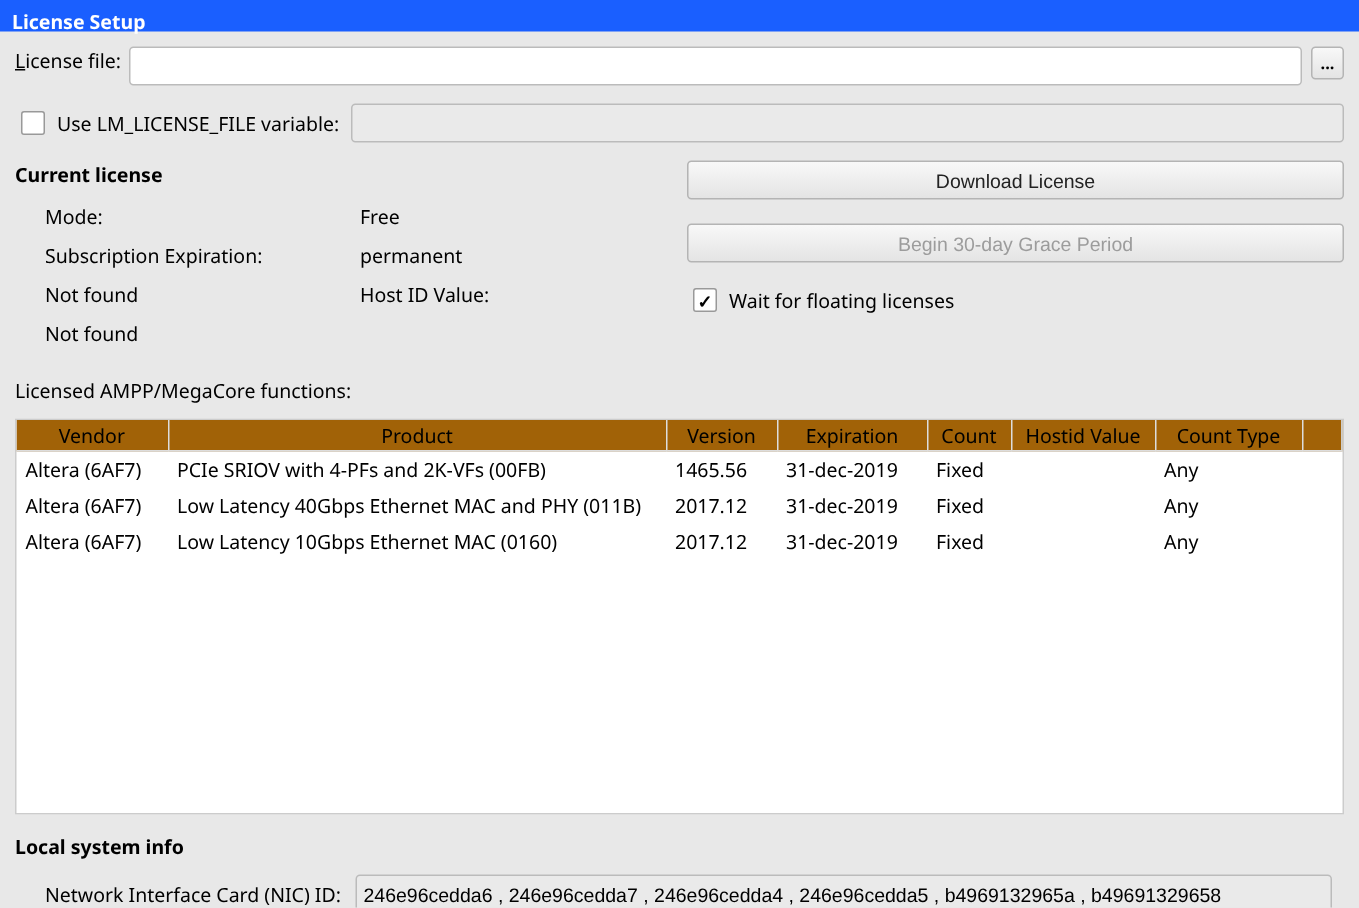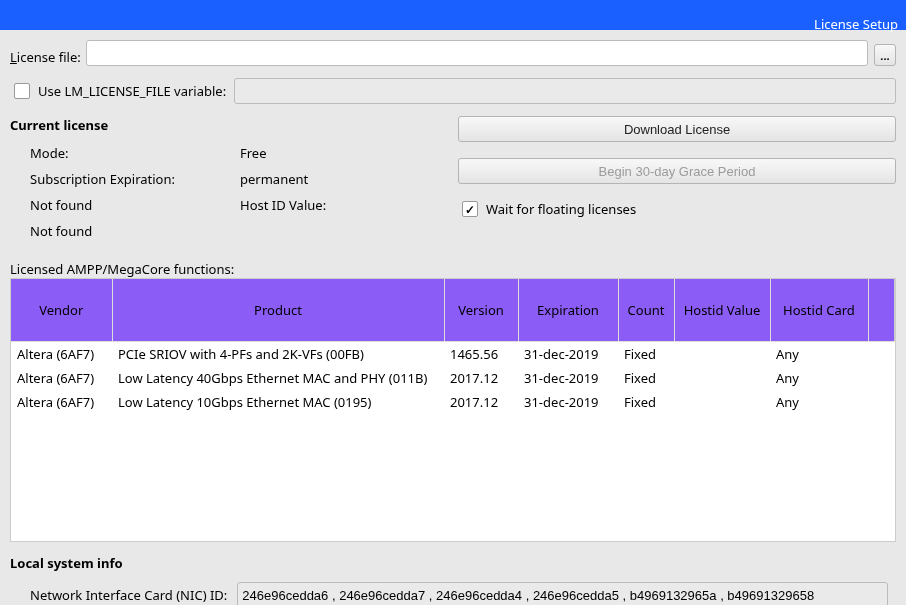--- a/index.html
+++ b/index.html
@@ -8,32 +8,31 @@
       font-size: 13px;
       background: #e8e8e8;
       width: 906px;
       height: 605px;
       overflow: hidden;
       position: relative;
     }
     .titlebar {
       background: #1a5fff;
       color: #fff;
-      font-weight: normal;
-      padding: 15px 8px;
+      font-weight: bold;
+      padding: 5px 8px;
       height: 21px;
       font-size: 13px;
-      text-align: right;
     }
     .content {
       padding: 10px;
     }
     .row {
       display: flex;
-      align-items: flex-end;
+      align-items: flex-start;
       margin-bottom: 12px;
     }
     .label-lf {
       width: 76px;
     }
     .underline { text-decoration: underline; }
     .text-input {
       flex: 1;
       height: 26px;
       border: 1px solid #bbb;
@@ -122,40 +121,40 @@
       align-items: center;
       gap: 8px;
     }
     .checkbox.checked::before {
       content: "✓";
       color: #000;
       font-weight: bold;
     }
     .table-section-title {
       margin-top: 8px;
-      margin-bottom: 0;
+      margin-bottom: 10px;
     }
     .table-wrap {
       border: 1px solid #ccc;
       background: #fff;
       height: 264px;
       overflow: hidden;
     }
     table {
       width: 100%;
       border-collapse: collapse;
       font-size: 13px;
     }
     thead th {
       font-weight: normal;
       text-align: center;
-      padding: 22px 6px;
+      padding: 1px 6px;
       border-right: 1px solid #ddd;
       border-bottom: 1px solid #ddd;
-      background: #8b5cf6;
+      background: #a16207;
     }
     tbody td {
       padding: 3px 6px;
       white-space: nowrap;
     }
     .th-vendor { width: 101px; }
     .th-product { width: 332px; text-align: center; }
     .th-version { width: 74px; }
     .th-expiration { width: 100px; }
     .th-count { width: 56px; }
@@ -231,21 +230,21 @@
   <div class="table-wrap">
     <table>
       <thead>
         <tr>
           <th class="th-vendor">Vendor</th>
           <th class="th-product">Product</th>
           <th class="th-version">Version</th>
           <th class="th-expiration">Expiration</th>
           <th class="th-count">Count</th>
           <th class="th-hostidval">Hostid Value</th>
-          <th class="th-hostidtype">Hostid Card</th>
+          <th class="th-hostidtype">Count Type</th>
           <th class="th-spare"></th>
         </tr>
       </thead>
       <tbody id="functions-body">
           <tr>
             <td>Altera (6AF7)</td>
             <td>PCIe SRIOV with 4-PFs and 2K-VFs (00FB)</td>
             <td>1465.56</td>
             <td>31-dec-2019</td>
             <td>Fixed</td>
@@ -258,21 +257,21 @@
             <td>Low Latency 40Gbps Ethernet MAC and PHY (011B)</td>
             <td>2017.12</td>
             <td>31-dec-2019</td>
             <td>Fixed</td>
             <td></td>
             <td>Any</td>
             <td></td>
           </tr>
           <tr>
             <td>Altera (6AF7)</td>
-            <td>Low Latency 10Gbps Ethernet MAC (0195)</td>
+            <td>Low Latency 10Gbps Ethernet MAC (0160)</td>
             <td>2017.12</td>
             <td>31-dec-2019</td>
             <td>Fixed</td>
             <td></td>
             <td>Any</td>
             <td></td>
           </tr>
         </tbody>
     </table>
   </div>

